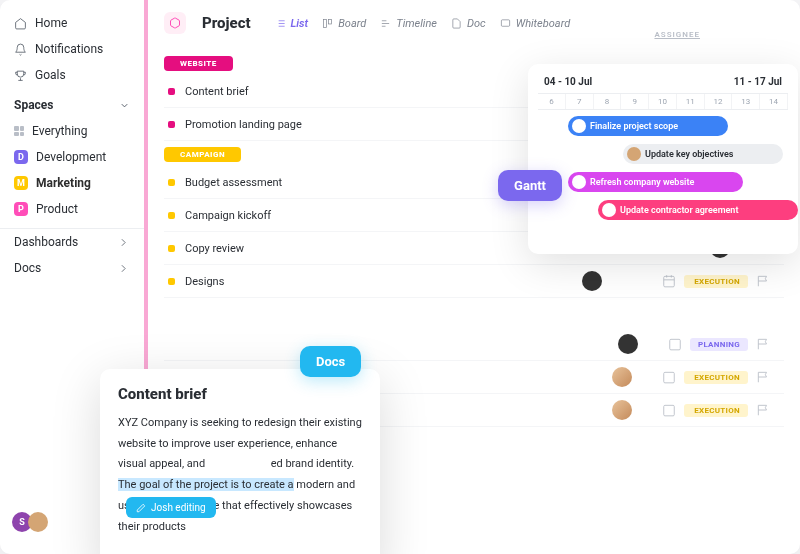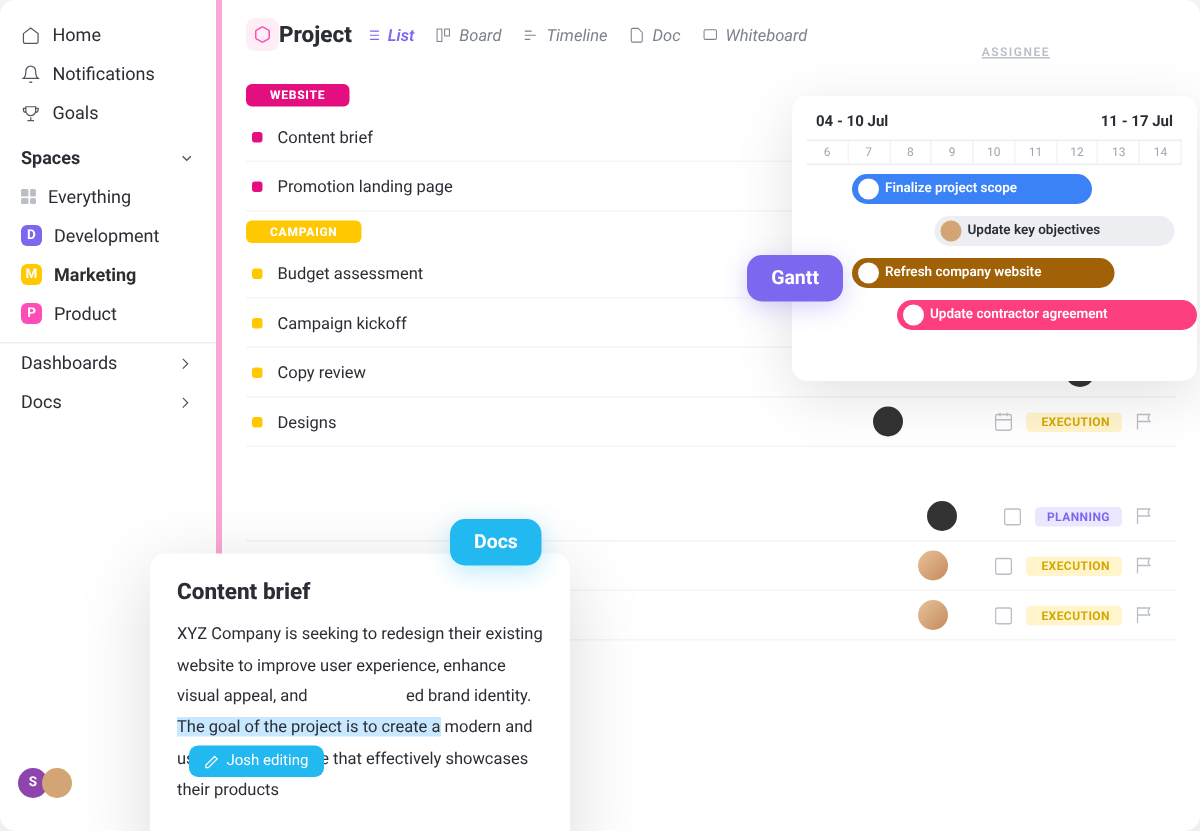--- a/index.html
+++ b/index.html
@@ -13,21 +13,21 @@
 .space-item { display: flex; align-items: center; gap: 8px; padding: 6px 14px; cursor: pointer; }
 .space-dot { width: 6px; height: 6px; border: 1px solid #b9bec7; border-radius: 2px; display: inline-block; }
 .space-dot.four { width: 10px; height: 10px; display: grid; grid-template-columns: 1fr 1fr; gap: 1px; border: none; }
 .space-dot.four i { background: #b9bec7; border-radius: 1px; display: block; }
 .folder-icon { width: 14px; height: 14px; border-radius: 4px; display: flex; align-items: center; justify-content: center; font-size: 9px; font-weight: 700; color: #fff; }
 .space-item.active { color: #2e2e2e; font-weight: 700; }
 .sidebar-bottom { margin-top: auto; display: flex; gap: -4px; padding: 12px; }
 .avatar-small { width: 20px; height: 20px; border-radius: 50%; background: #8e44ad; color: #fff; display: flex; align-items: center; justify-content: center; font-size: 9px; font-weight: 700; }
 .avatar-img { width: 20px; height: 20px; border-radius: 50%; background: #d4a574; margin-left: -4px; }
 .main { flex: 1; padding: 12px 16px; overflow: hidden; position: relative; }
-.topbar { display: flex; align-items: center; margin-bottom: 16px; }
+.topbar { display: flex; align-items: center; gap: 16px; margin-bottom: 16px; }
 .project-icon { width: 22px; height: 22px; background: #ffeef6; border-radius: 6px; display: flex; align-items: center; justify-content: center; }
 .project-icon svg { width: 12px; height: 12px; stroke: #ff4db8; fill: none; stroke-width: 2; }
 .project-title { font-weight: 800; font-size: 15px; }
 .view-tabs { display: flex; gap: 14px; margin-left: 8px; font-style: italic; }
 .view-tab { display: flex; align-items: center; gap: 5px; color: #7c828d; cursor: pointer; font-size: 11px; }
 .view-tab.active { color: #7b68ee; font-weight: 600; }
 .view-tab svg { width: 11px; height: 11px; stroke: currentColor; fill: none; stroke-width: 1.5; }
 .group-label { display: inline-block; padding: 3px 16px; border-radius: 4px; font-size: 8px; font-weight: 800; letter-spacing: 0.5px; color: #fff; margin: 6px 0 4px; }
 .group-label.website { background: #e50e7f; }
 .group-label.campaign { background: #ffc800; }
@@ -47,21 +47,21 @@
 
 .gantt-card { position: absolute; top: 64px; right: 2px; width: 270px; background: #fff; border-radius: 10px; box-shadow: 0 10px 40px rgba(0,0,0,0.12); padding: 10px 10px 14px; }
 .gantt-weeks { display: flex; justify-content: space-between; font-size: 10px; font-weight: 700; padding: 2px 6px 6px; }
 .gantt-days { display: grid; grid-template-columns: repeat(9,1fr); gap: 0; font-size: 8px; color: #9ea6b2; border-top: 1px solid #eceef1; border-bottom: 1px solid #eceef1; }
 .gantt-days span { text-align: center; padding: 3px 0; border-right: 1px solid #f2f3f5; }
 .gantt-body { position: relative; height: 130px; padding-top: 8px; }
 .gantt-bar { position: absolute; height: 20px; border-radius: 10px; font-size: 9px; color: #fff; font-weight: 600; padding: 0 8px 0 4px; display: flex; align-items: center; gap: 4px; }
 .gantt-bar .ba { width: 14px; height: 14px; border-radius: 50%; background: #fff; }
 .gantt-bar.scope { background: #3b82f6; top: 6px; left: 30px; width: 160px; }
 .gantt-bar.obj { background: #eceef1; color: #2a2e34; top: 34px; left: 85px; width: 160px; }
-.gantt-bar.refresh { background: #a16207; top: 62px; left: 30px; width: 175px; }
+.gantt-bar.refresh { background: #d946ef; top: 62px; left: 30px; width: 175px; }
 .gantt-bar.contract { background: #fd3e7f; top: 90px; left: 60px; width: 200px; }
 .gantt-label { position: absolute; top: 170px; right: 238px; background: #7b68ee; color: #fff; font-weight: 700; padding: 8px 16px; border-radius: 10px; font-size: 13px; box-shadow: 0 4px 16px rgba(123,104,238,0.3); }
 
 
 .docs-card { position: absolute; left: 100px; bottom: -20px; width: 280px; background: #fff; border-radius: 10px; box-shadow: 0 12px 50px rgba(0,0,0,0.15); padding: 16px 18px 36px; }
 .docs-card h3 { font-size: 15px; font-weight: 800; margin-bottom: 10px; }
 .docs-card p { font-size: 11px; line-height: 1.9; color: #2a2e34; }
 .docs-highlight { background: #c8e8ff; }
 .docs-label { position: absolute; top: 346px; left: 300px; background: #22b8f0; color: #fff; font-weight: 700; padding: 8px 16px; border-radius: 10px; font-size: 13px; box-shadow: 0 4px 16px rgba(34,184,240,0.3); }
 .editing-badge { position: absolute; bottom: 36px; left: 126px; background: #22b8f0; color: #fff; padding: 5px 10px; border-radius: 6px; font-size: 10px; display: flex; align-items: center; gap: 5px; z-index: 5; }

